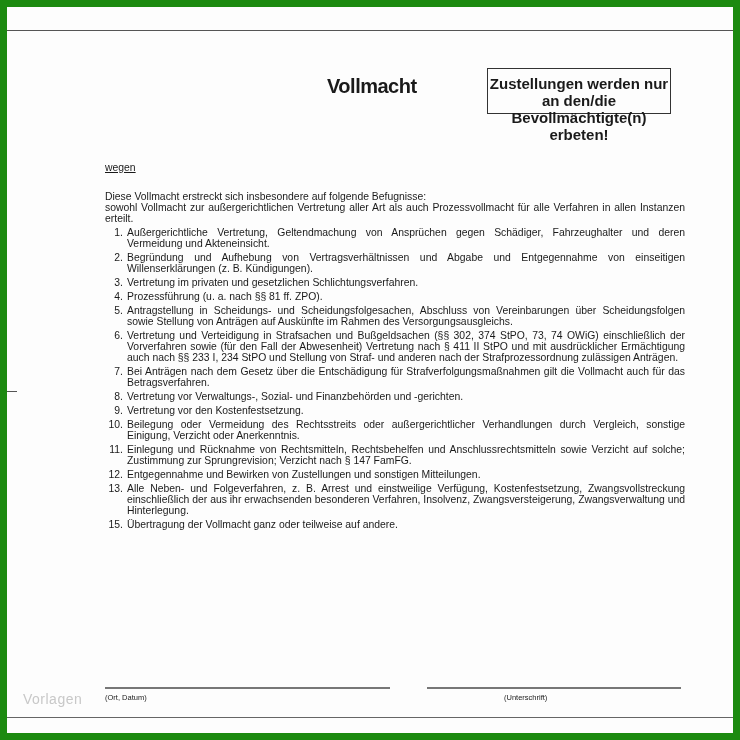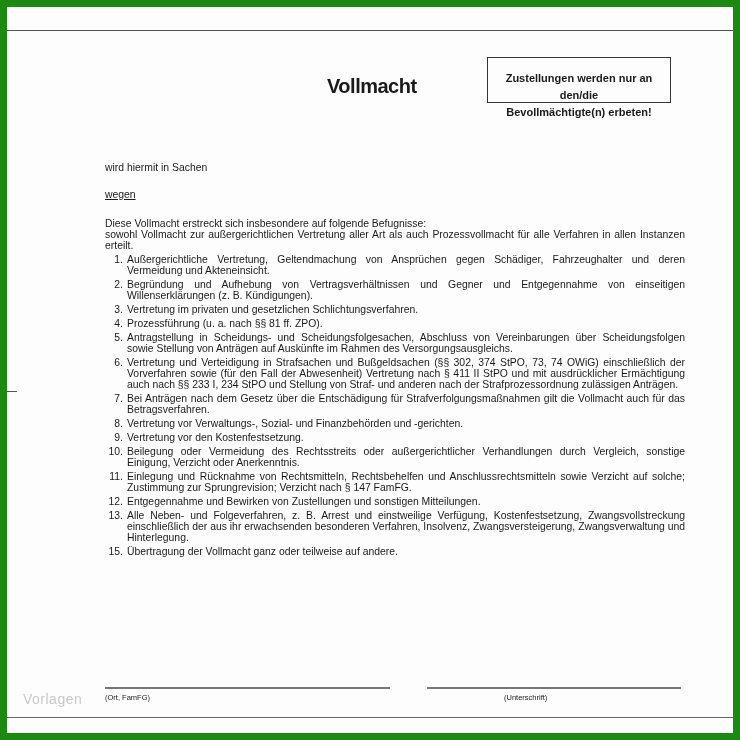--- a/index.html
+++ b/index.html
@@ -24,26 +24,26 @@
       position: absolute; left: 0; top: 710px; width: 726px; height: 1px; background: #666;
     }
     .left-mark {
       position: absolute; left: 0; top: 384px; width: 10px; height: 1px; background: #555;
     }
     .title {
       position: absolute; left: 320px; top: 68px;
       font-size: 20px; font-weight: bold; letter-spacing: -0.5px;
     }
     .notice {
-      position: absolute; left: 480px; top: 50px;
+      position: absolute; left: 480px; top: 61px;
       width: 184px; height: 46px;
       border: 1px solid #333;
-      font-size: 11px; font-weight: bold;
+      font-size: 15px; font-weight: bold;
       text-align: center; line-height: 17px;
-      padding-top: 12px; box-sizing: border-box;
+      padding-top: 6px; box-sizing: border-box;
     }
     .body {
       position: absolute; left: 98px; top: 155px; width: 580px;
       font-size: 10.4px; line-height: 11px;
     }
     .line { margin: 0; }
     .case { margin-bottom: 16px; }
     .wegen { margin-bottom: 18px; text-decoration: underline; }
     .intro { text-align: justify; }
     ol.items {
@@ -76,32 +76,31 @@
   <div class="left-mark"></div>
 
   <div class="title">Vollmacht</div>
 
   <div class="notice">
     <div>Zustellungen werden nur an den/die</div>
     <div>Bevollmächtigte(n) erbeten!</div>
   </div>
 
   <div class="body">
-    <p class="line case">wird hiermit in Sachen</p>
     <p class="line wegen">wegen</p>
     <p class="line">Diese Vollmacht erstreckt sich insbesondere auf folgende Befugnisse:</p>
     <p class="line intro">sowohl Vollmacht zur außergerichtlichen Vertretung aller Art als auch Prozessvollmacht für alle Verfahren in allen Instanzen erteilt.</p>
     <ol class="items">
       <li>
           <span class="num">1.</span>
           <span class="txt">Außergerichtliche Vertretung, Geltendmachung von Ansprüchen gegen Schädiger, Fahrzeughalter und deren Vermeidung und Akteneinsicht.</span>
         </li>
       <li>
           <span class="num">2.</span>
-          <span class="txt">Begründung und Aufhebung von Vertragsverhältnissen und Gegner und Entgegennahme von einseitigen Willenserklärungen (z. B. Kündigungen).</span>
+          <span class="txt">Begründung und Aufhebung von Vertragsverhältnissen und Abgabe und Entgegennahme von einseitigen Willenserklärungen (z. B. Kündigungen).</span>
         </li>
       <li>
           <span class="num">3.</span>
           <span class="txt">Vertretung im privaten und gesetzlichen Schlichtungsverfahren.</span>
         </li>
       <li>
           <span class="num">4.</span>
           <span class="txt">Prozessführung (u. a. nach §§ 81 ff. ZPO).</span>
         </li>
       <li>
@@ -144,17 +143,17 @@
           <span class="num">15.</span>
           <span class="txt">Übertragung der Vollmacht ganz oder teilweise auf andere.</span>
         </li>
     </ol>
   </div>
 
   <div class="watermark">Vorlagen</div>
 
   <div class="sig-line sig-left"></div>
   <div class="sig-line sig-right"></div>
-  <div class="sig-label label-left">(Ort, FamFG)</div>
+  <div class="sig-label label-left">(Ort, Datum)</div>
   <div class="sig-label label-right">(Unterschrift)</div>
 
   <div class="rule-bottom"></div>
 </div>
 
 </body></html>

